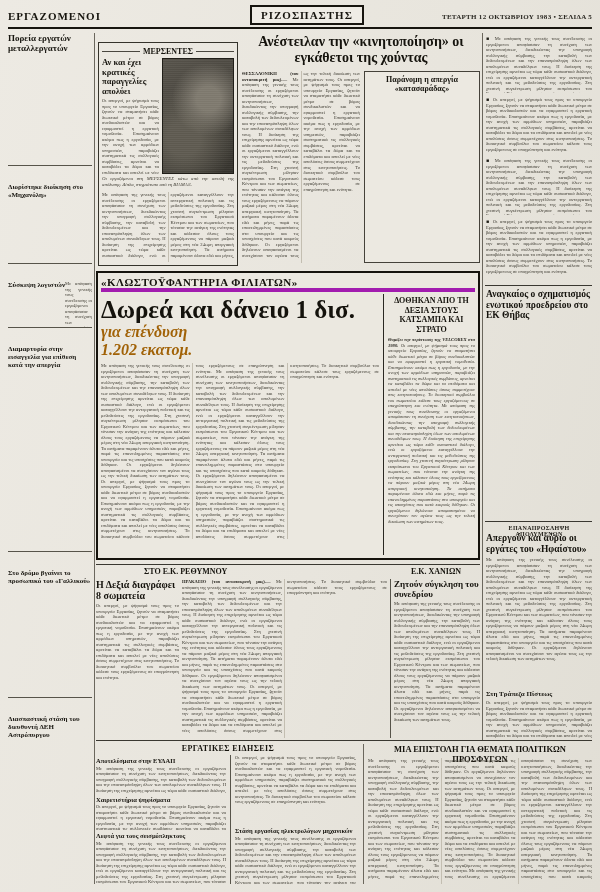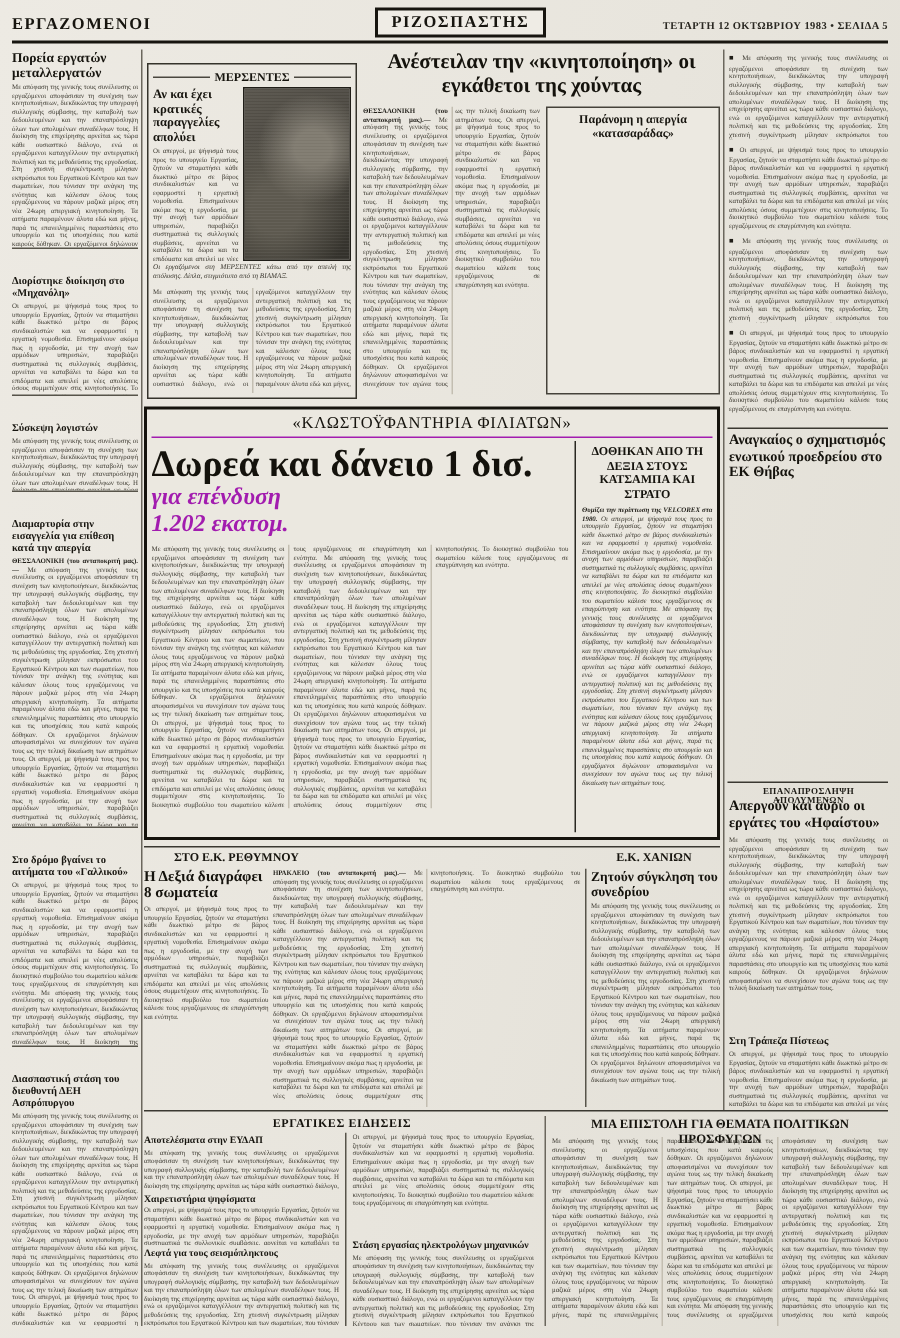--- a/index.html
+++ b/index.html
@@ -22,21 +22,21 @@
   
   .bt{font-size:4.6px;line-height:5.5px;text-align:justify;color:#3b382f;overflow:hidden;word-break:break-word}
   .bt b{color:#201e18}
   .it{font-style:italic}
   .c2{column-count:2;column-gap:5px;column-fill:auto;height:100%}
   .c3{column-count:3;column-gap:6px;column-fill:auto;height:100%}
   .rule-col{column-rule:1px solid #c3beb1}
 
   
   #left-rail{left:8px;top:33px;width:84px;height:851px;display:flex;flex-direction:column}
-  .lr-art{display:flex;flex-direction:column;overflow:hidden}
+  .lr-art{display:flex;flex-direction:row;overflow:hidden}
   .lr-art + .lr-art{border-top:1px solid #57544a;padding-top:17px}
   .lr-hl{font-weight:bold;font-size:7px;line-height:8px;color:#17150f;margin-bottom:2px}
   .lr-hl-lg{font-size:9px;line-height:10px}
   .lr-body{flex:1;overflow:hidden}
 
   
   #mercedes{left:98px;top:42px;width:140px;height:224px;border:1px solid #35332b;padding:3px;display:flex;flex-direction:column}
   .m-kicker{display:flex;align-items:center;gap:3px;height:11px;font-weight:bold;font-size:8px;color:#17150f}
   .m-kicker .kline{flex:1;height:1px;background:#4a473f}
   .m-row{display:flex;height:116px;margin-top:1px}
@@ -71,34 +71,34 @@
   #thiva{left:486px;top:289px;width:106px;height:229px;display:flex;flex-direction:row}
   #thiva .r-body{flex:1;overflow:hidden}
   #ifaistos{left:486px;top:525px;width:106px;height:213px;display:flex;flex-direction:column}
   .r-kicker{font-weight:bold;font-size:6px;letter-spacing:.3px;text-align:center;color:#201e18;height:8px}
   .r-sub{font-weight:bold;font-size:7px;line-height:9px;color:#17150f;margin:1px 0}
   .rb1{height:132px;overflow:hidden}
   .rb2{flex:1;overflow:hidden}
 
   
   #filiaton{left:96px;top:271px;width:384px;height:289px;border:2px solid #15130d;padding:3px;display:flex;flex-direction:column;background:#ebe8e0}
-  .f-kicker{height:16px;text-align:center;font-weight:normal;font-size:11px;letter-spacing:.5px;color:#15130d;border-bottom:1px solid #a21caf}
+  .f-kicker{height:16px;text-align:left;font-weight:bold;font-size:11px;letter-spacing:.5px;color:#15130d;border-bottom:4px solid #a21caf}
   .f-main{flex:1;display:flex;margin-top:2px;overflow:hidden}
   .f-left{flex:1;padding-right:4px;display:flex;flex-direction:column}
   .f-hl{font-weight:bold;font-size:25px;line-height:27px;color:#14120c;margin-top:2px}
-  .f-sub{font-weight:bold;font-style:italic;font-size:16px;line-height:18px;color:#a21caf}
+  .f-sub{font-weight:bold;font-style:italic;font-size:16px;line-height:18px;color:#a16207}
   .f-body{height:176px;margin-top:4px}
   .f-right{width:92px;border-left:1px solid #2a2822;padding-left:4px;display:flex;flex-direction:column}
   .f-rtitle{font-weight:bold;font-size:8px;line-height:9.5px;text-align:center;color:#15130d;margin:2px 0 3px}
   .f-rbody{flex:1;overflow:hidden}
 
   
   #rethymno{left:96px;top:564px;width:384px;height:174px;border-top:1px solid #3a3831;padding-top:2px;display:flex;flex-direction:column}
   .re-header{display:flex;height:12px;font-weight:bold;font-size:8px;color:#17150f}
-  .re-k1{margin-left:20px}
+  .re-k1{margin-left:48px}
   .re-k2{margin-left:auto;width:88px;text-align:center}
   .re-row{flex:1;display:flex;overflow:hidden}
   .re-left{width:86px;padding-right:3px;display:flex;flex-direction:column}
   .re-hl{font-weight:bold;font-size:10px;line-height:11px;color:#15130d;margin-bottom:2px}
   .re-lbody{flex:1;overflow:hidden}
   .re-mid{flex:1;height:100%}
   .re-right{width:90px;border-left:1px solid #57544a;padding-left:3px;display:flex;flex-direction:column;margin-left:3px}
   .re-hl2{font-weight:bold;font-size:9px;line-height:10px;color:#15130d;margin-bottom:2px}
   .re-rbody{flex:1;overflow:hidden}
 
@@ -144,21 +144,21 @@
     </div>
     <div class="lr-art" style="height:64px">
       <div class="lr-hl">Σύσκεψη λογιστών</div>
       <div class="bt lr-body"><span>Με απόφαση της γενικής τους συνέλευσης οι εργαζόμενοι αποφάσισαν τη συνέχιση των κινητοποιήσεων, διεκδικώντας την υπογραφή συλλογικής σύμβασης, την καταβολή των δεδουλευμένων και την επαναπρόσληψη όλων των απολυμένων συναδέλφων τους. Η διοίκηση της επιχείρησης αρνείται ως τώρα κάθε ουσιαστικό διάλογο, ενώ οι εργαζόμενοι καταγγέλλουν την αντεργατική πολιτική και τις μεθοδεύσεις της εργοδοσίας. Στη χτεσινή συγκέντρωση μίλησαν εκπρόσωποι του Εργατικού Κέντρου και των σωματείων, που τόνισαν την ανάγκη της ενότητας και κάλεσαν όλους τους εργαζόμενους να πάρουν μαζικά μέρος στη νέα 24ωρη απεργιακή κινητοποίηση. Τα αιτήματα παραμένουν άλυτα εδώ και μήνες, παρά τις επανειλημμένες παραστάσεις στο υπουργείο και τις υποσχέσεις που κατά καιρούς δόθηκαν. Οι εργαζόμενοι δηλώνουν αποφασισμένοι να συνεχίσουν τον αγώνα τους ως την τελική δικαίωση των αιτημάτων τους.</span></div>
     </div>
     <div class="lr-art" style="height:224px">
       <div class="lr-hl">Διαμαρτυρία στην εισαγγελία για επίθεση κατά την απεργία</div>
       <div class="bt lr-body"><b>ΘΕΣΣΑΛΟΝΙΚΗ (του ανταποκριτή μας).—</b> <span>Με απόφαση της γενικής τους συνέλευσης οι εργαζόμενοι αποφάσισαν τη συνέχιση των κινητοποιήσεων, διεκδικώντας την υπογραφή συλλογικής σύμβασης, την καταβολή των δεδουλευμένων και την επαναπρόσληψη όλων των απολυμένων συναδέλφων τους. Η διοίκηση της επιχείρησης αρνείται ως τώρα κάθε ουσιαστικό διάλογο, ενώ οι εργαζόμενοι καταγγέλλουν την αντεργατική πολιτική και τις μεθοδεύσεις της εργοδοσίας. Στη χτεσινή συγκέντρωση μίλησαν εκπρόσωποι του Εργατικού Κέντρου και των σωματείων, που τόνισαν την ανάγκη της ενότητας και κάλεσαν όλους τους εργαζόμενους να πάρουν μαζικά μέρος στη νέα 24ωρη απεργιακή κινητοποίηση. Τα αιτήματα παραμένουν άλυτα εδώ και μήνες, παρά τις επανειλημμένες παραστάσεις στο υπουργείο και τις υποσχέσεις που κατά καιρούς δόθηκαν. Οι εργαζόμενοι δηλώνουν αποφασισμένοι να συνεχίσουν τον αγώνα τους ως την τελική δικαίωση των αιτημάτων τους.</span> <span>Οι απεργοί, με ψήφισμά τους προς το υπουργείο Εργασίας, ζητούν να σταματήσει κάθε διωκτικό μέτρο σε βάρος συνδικαλιστών και να εφαρμοστεί η εργατική νομοθεσία. Επισημαίνουν ακόμα πως η εργοδοσία, με την ανοχή των αρμόδιων υπηρεσιών, παραβιάζει συστηματικά τις συλλογικές συμβάσεις, αρνείται να καταβάλει τα δώρα και τα επιδόματα και απειλεί με νέες απολύσεις όσους συμμετέχουν στις κινητοποιήσεις. Το διοικητικό συμβούλιο του σωματείου κάλεσε τους εργαζόμενους σε επαγρύπνηση και ενότητα.</span></div>
     </div>
     <div class="lr-art" style="height:146px">
-      <div class="lr-hl">Στο δρόμο βγαίνει το αιτήματα του «Γαλλικού»</div>
+      <div class="lr-hl">Στο δρόμο βγαίνει το προσωπικό του «Γαλλικού»</div>
       <div class="bt lr-body"><span>Οι απεργοί, με ψήφισμά τους προς το υπουργείο Εργασίας, ζητούν να σταματήσει κάθε διωκτικό μέτρο σε βάρος συνδικαλιστών και να εφαρμοστεί η εργατική νομοθεσία. Επισημαίνουν ακόμα πως η εργοδοσία, με την ανοχή των αρμόδιων υπηρεσιών, παραβιάζει συστηματικά τις συλλογικές συμβάσεις, αρνείται να καταβάλει τα δώρα και τα επιδόματα και απειλεί με νέες απολύσεις όσους συμμετέχουν στις κινητοποιήσεις. Το διοικητικό συμβούλιο του σωματείου κάλεσε τους εργαζόμενους σε επαγρύπνηση και ενότητα.</span> <span>Με απόφαση της γενικής τους συνέλευσης οι εργαζόμενοι αποφάσισαν τη συνέχιση των κινητοποιήσεων, διεκδικώντας την υπογραφή συλλογικής σύμβασης, την καταβολή των δεδουλευμένων και την επαναπρόσληψη όλων των απολυμένων συναδέλφων τους. Η διοίκηση της επιχείρησης αρνείται ως τώρα κάθε ουσιαστικό διάλογο, ενώ οι εργαζόμενοι καταγγέλλουν την αντεργατική πολιτική και τις μεθοδεύσεις της εργοδοσίας. Στη χτεσινή συγκέντρωση μίλησαν εκπρόσωποι του Εργατικού Κέντρου και των σωματείων, που τόνισαν την ανάγκη της ενότητας και κάλεσαν όλους τους εργαζόμενους να πάρουν μαζικά μέρος στη νέα 24ωρη απεργιακή κινητοποίηση. Τα αιτήματα παραμένουν άλυτα εδώ και μήνες, παρά τις επανειλημμένες παραστάσεις στο υπουργείο και τις υποσχέσεις που κατά καιρούς δόθηκαν. Οι εργαζόμενοι δηλώνουν αποφασισμένοι να συνεχίσουν τον αγώνα τους ως την τελική δικαίωση των αιτημάτων τους.</span></div>
     </div>
     <div class="lr-art" style="flex:1">
       <div class="lr-hl">Διασπαστική στάση του διευθυντή ΔΕΗ Ασπρόπυργου</div>
       <div class="bt lr-body"><span>Με απόφαση της γενικής τους συνέλευσης οι εργαζόμενοι αποφάσισαν τη συνέχιση των κινητοποιήσεων, διεκδικώντας την υπογραφή συλλογικής σύμβασης, την καταβολή των δεδουλευμένων και την επαναπρόσληψη όλων των απολυμένων συναδέλφων τους. Η διοίκηση της επιχείρησης αρνείται ως τώρα κάθε ουσιαστικό διάλογο, ενώ οι εργαζόμενοι καταγγέλλουν την αντεργατική πολιτική και τις μεθοδεύσεις της εργοδοσίας. Στη χτεσινή συγκέντρωση μίλησαν εκπρόσωποι του Εργατικού Κέντρου και των σωματείων, που τόνισαν την ανάγκη της ενότητας και κάλεσαν όλους τους εργαζόμενους να πάρουν μαζικά μέρος στη νέα 24ωρη απεργιακή κινητοποίηση. Τα αιτήματα παραμένουν άλυτα εδώ και μήνες, παρά τις επανειλημμένες παραστάσεις στο υπουργείο και τις υποσχέσεις που κατά καιρούς δόθηκαν. Οι εργαζόμενοι δηλώνουν αποφασισμένοι να συνεχίσουν τον αγώνα τους ως την τελική δικαίωση των αιτημάτων τους.</span> <span>Οι απεργοί, με ψήφισμά τους προς το υπουργείο Εργασίας, ζητούν να σταματήσει κάθε διωκτικό μέτρο σε βάρος συνδικαλιστών και να εφαρμοστεί η εργατική νομοθεσία. Επισημαίνουν ακόμα πως η εργοδοσία, με την ανοχή των αρμόδιων υπηρεσιών, παραβιάζει συστηματικά τις συλλογικές συμβάσεις, αρνείται να καταβάλει τα δώρα και τα επιδόματα και απειλεί με νέες απολύσεις όσους συμμετέχουν στις κινητοποιήσεις. Το διοικητικό συμβούλιο του σωματείου κάλεσε τους εργαζόμενους σε επαγρύπνηση και ενότητα.</span></div>
     </div>
   </div>
 
   <div id="mercedes" class="abs">
     <div class="m-kicker">

